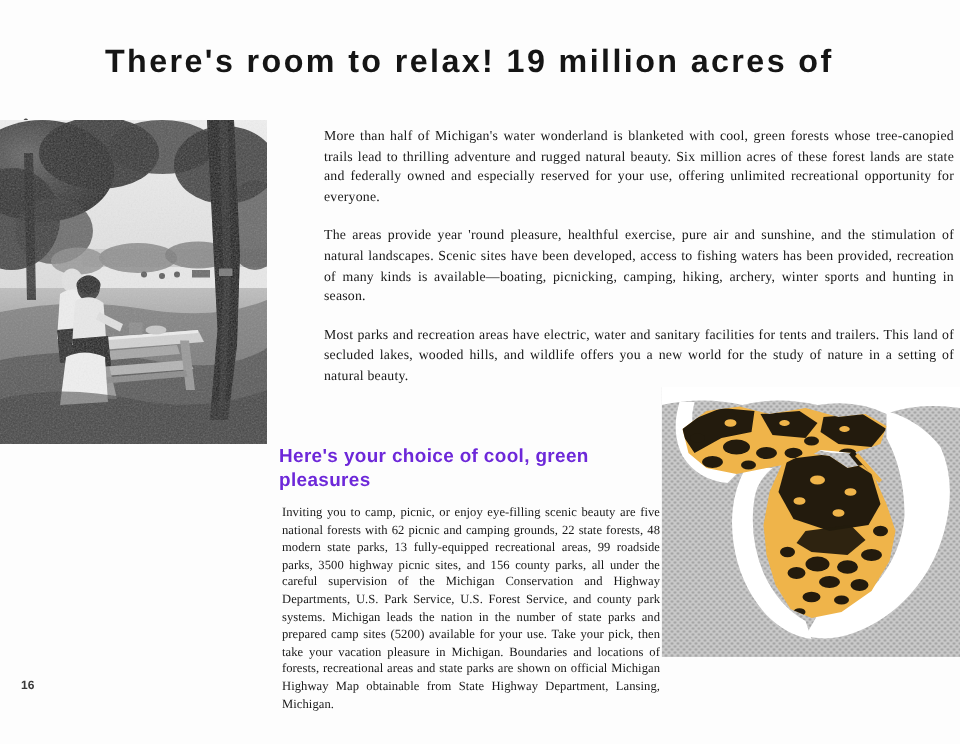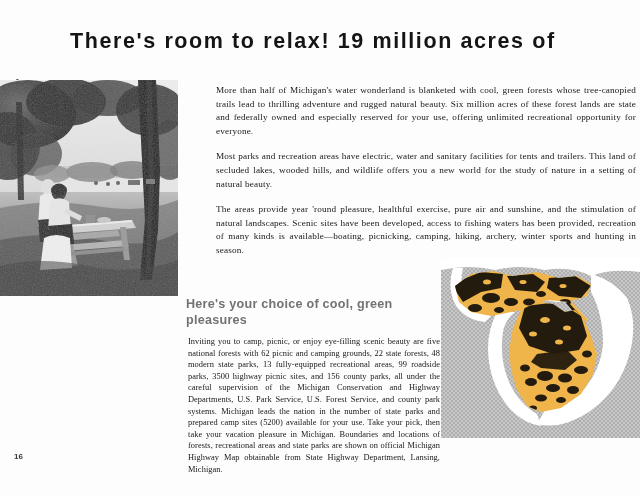--- a/index.html
+++ b/index.html
@@ -82,21 +82,21 @@
   .subhead {
     position: absolute;
     left: 186px;
     top: 297px;
     width: 240px;
     font-family: "Liberation Sans", sans-serif;
     font-weight: bold;
     font-size: 12.6px;
     line-height: 15.5px;
     letter-spacing: 0.25px;
-    color: #737373;
+    color: #6d28d9;
   }
 
   
   .col-lower {
     position: absolute;
     left: 188px;
     top: 336px;
     width: 252px;
   }
   .col-lower p {
@@ -232,22 +232,22 @@
         <circle cx="108" cy="104" r="2" fill="#5f5f5f"></circle>
         <circle cx="118" cy="103" r="2" fill="#5f5f5f"></circle>
 
         <path d="M0 186 Q40 176 88 186 T178 180 L178 216 L0 216 Z" fill="#3b3b3b" opacity="0.55"></path>
       </g>
     </svg>
   </div>
 
   <div class="col-main">
     <p>More than half of Michigan's water wonderland is blanketed with cool, green forests whose tree-canopied trails lead to thrilling adventure and rugged natural beauty. Six million acres of these forest lands are state and federally owned and especially reserved for your use, offering unlimited recreational opportunity for everyone.</p>
+    <p>The areas provide year 'round pleasure, healthful exercise, pure air and sunshine, and the stimulation of natural landscapes. Scenic sites have been developed, access to fishing waters has been provided, recreation of many kinds is available—boating, picnicking, camping, hiking, archery, winter sports and hunting in season.</p>
     <p>Most parks and recreation areas have electric, water and sanitary facilities for tents and trailers. This land of secluded lakes, wooded hills, and wildlife offers you a new world for the study of nature in a setting of natural beauty.</p>
-    <p>The areas provide year 'round pleasure, healthful exercise, pure air and sunshine, and the stimulation of natural landscapes. Scenic sites have been developed, access to fishing waters has been provided, recreation of many kinds is available—boating, picnicking, camping, hiking, archery, winter sports and hunting in season.</p>
   </div>
 
   <div class="subhead">Here's your choice of cool, green pleasures</div>
 
   <div class="col-lower">
     <p>Inviting you to camp, picnic, or enjoy eye-filling scenic beauty are five national forests with 62 picnic and camping grounds, 22 state forests, 48 modern state parks, 13 fully-equipped recreational areas, 99 roadside parks, 3500 highway picnic sites, and 156 county parks, all under the careful supervision of the Michigan Conservation and Highway Departments, U.S. Park Service, U.S. Forest Service, and county park systems. Michigan leads the nation in the number of state parks and prepared camp sites (5200) available for your use. Take your pick, then take your vacation pleasure in Michigan. Boundaries and locations of forests, recreational areas and state parks are shown on official Michigan Highway Map obtainable from State Highway Department, Lansing, Michigan.</p>
   </div>
 
   <div class="map-panel">
     <svg viewBox="0 0 199 180" preserveAspectRatio="xMidYMid meet">

